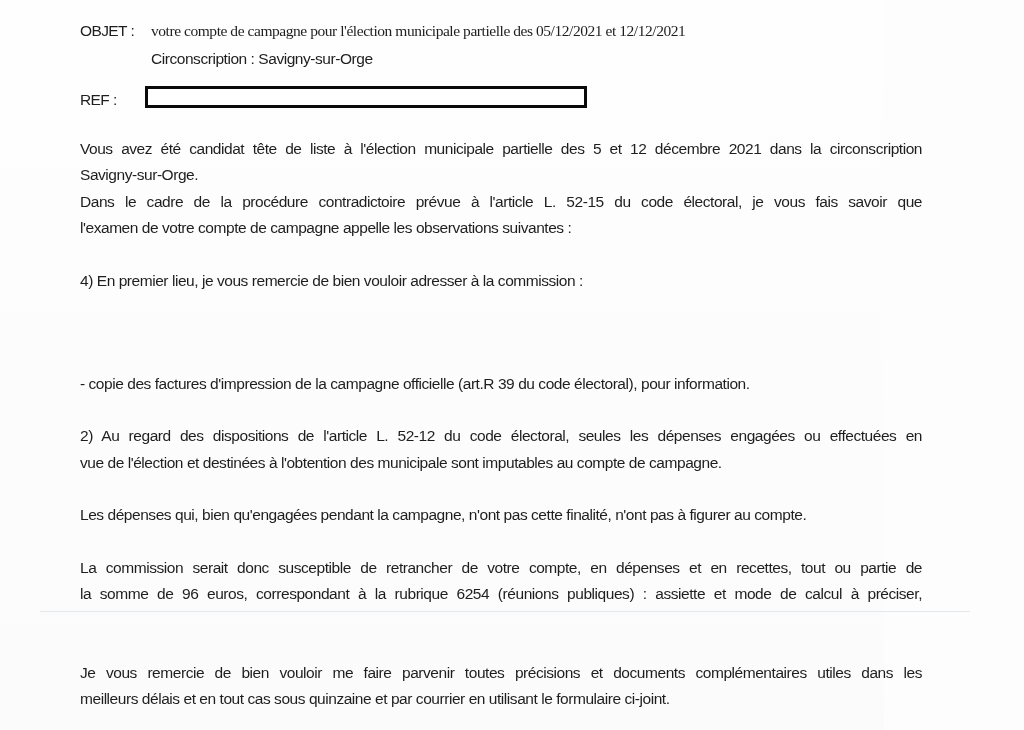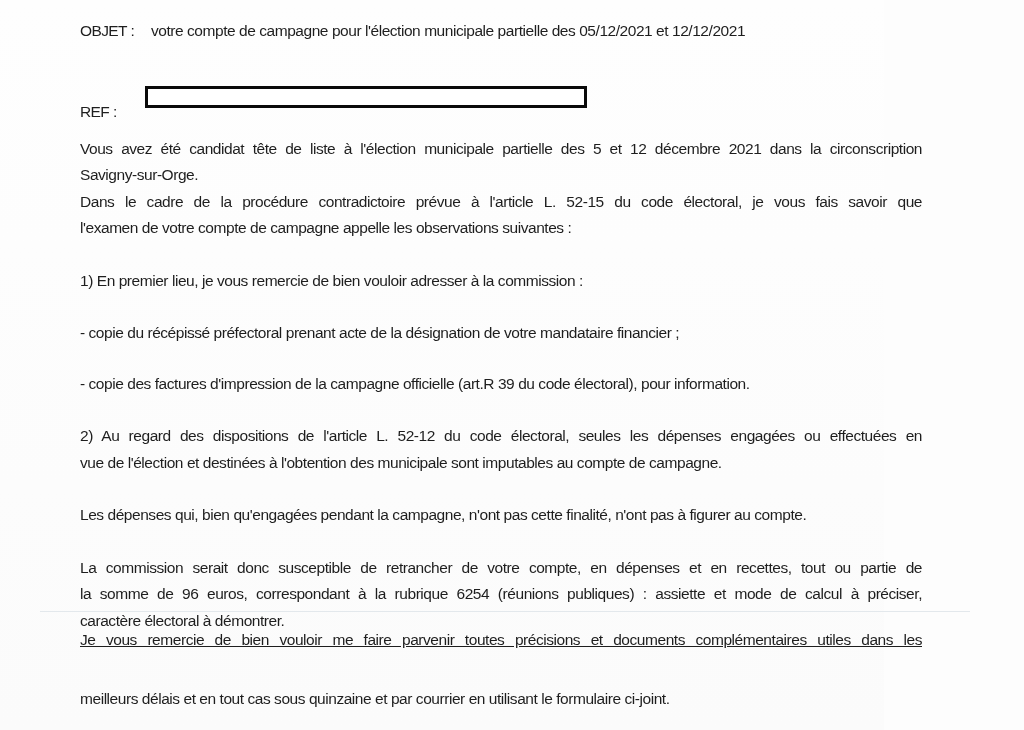--- a/index.html
+++ b/index.html
@@ -57,40 +57,39 @@
       height: 1px;
       background: #e3e8ec;
     }
   </style>
 </head>
 <body>
 
 <div class="page">
 
   <span class="label" style="left:80px; top:21px;">OBJET :</span>
-  <span class="line" style="left:151px; top:21px;">votre compte de campagne pour l'élection municipale partielle des 05/12/2021 et 12/12/2021</span>
+  <span class="line" style="left:151px; top:21px;font-family:Liberation Serif, serif;">votre compte de campagne pour l'élection municipale partielle des 05/12/2021 et 12/12/2021</span>
+  <span class="line" style="left:151px; top:49px;">Circonscription : Savigny-sur-Orge</span>
 
-  <span class="label" style="left:80px; top:90px;margin-top:12px;">REF :</span>
+  <span class="label" style="left:80px; top:90px;">REF :</span>
   <div class="redaction"></div>
 
   <span class="line justify" style="left:80px; top:139px;">Vous avez été candidat tête de liste à l'élection municipale partielle des 5 et 12 décembre 2021 dans la circonscription</span>
   <span class="line" style="left:80px; top:165px;">Savigny-sur-Orge.</span>
   <span class="line justify" style="left:80px; top:192px;">Dans le cadre de la procédure contradictoire prévue à l'article L. 52-15 du code électoral, je vous fais savoir que</span>
   <span class="line" style="left:80px; top:218px;">l'examen de votre compte de campagne appelle les observations suivantes :</span>
 
-  <span class="line" style="left:80px; top:271px;">1) En premier lieu, je vous remercie de bien vouloir adresser à la commission :</span>
-  <span class="line" style="left:80px; top:323px;">- copie du récépissé préfectoral prenant acte de la désignation de votre mandataire financier ;</span>
+  <span class="line" style="left:80px; top:271px;">4) En premier lieu, je vous remercie de bien vouloir adresser à la commission :</span>
   <span class="line" style="left:80px; top:374px;">- copie des factures d'impression de la campagne officielle (art.R 39 du code électoral), pour information.</span>
 
   <span class="line justify" style="left:80px; top:426px;">2) Au regard des dispositions de l'article L. 52-12 du code électoral, seules les dépenses engagées ou effectuées en</span>
   <span class="line" style="left:80px; top:453px;">vue de l'élection et destinées à l'obtention des municipale sont imputables au compte de campagne.</span>
 
   <span class="line justify" style="left:80px; top:558px;">La commission serait donc susceptible de retrancher de votre compte, en dépenses et en recettes, tout ou partie de</span>
 
   <span class="line" style="left:80px; top:505px;">Les dépenses qui, bien qu'engagées pendant la campagne, n'ont pas cette finalité, n'ont pas à figurer au compte.</span>
   <span class="line justify" style="left:80px; top:584px;">la somme de 96 euros, correspondant à la rubrique 6254 (réunions publiques) : assiette et mode de calcul à préciser,</span>
   <div class="fold"></div>
-  <span class="line" style="left:80px; top:611px;">caractère électoral à démontrer.</span>
 
-  <span class="line justify" style="left:80px; top:630px;text-decoration:underline;">Je vous remercie de bien vouloir me faire parvenir toutes précisions et documents complémentaires utiles dans les</span>
+  <span class="line justify" style="left:80px; top:663px;">Je vous remercie de bien vouloir me faire parvenir toutes précisions et documents complémentaires utiles dans les</span>
   <span class="line" style="left:80px; top:689px;">meilleurs délais et en tout cas sous quinzaine et par courrier en utilisant le formulaire ci-joint.</span>
 
 </div>
 
 </body></html>

